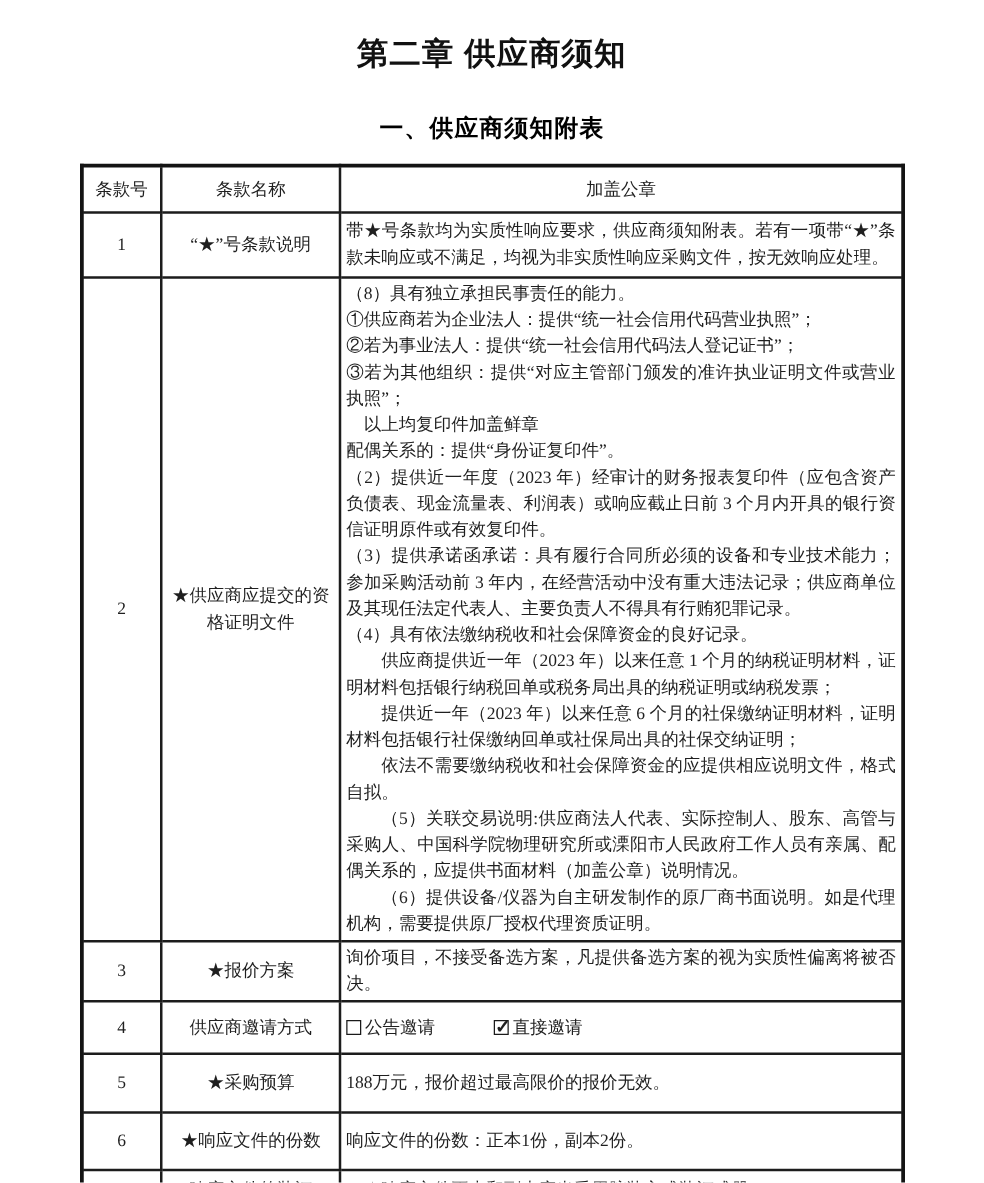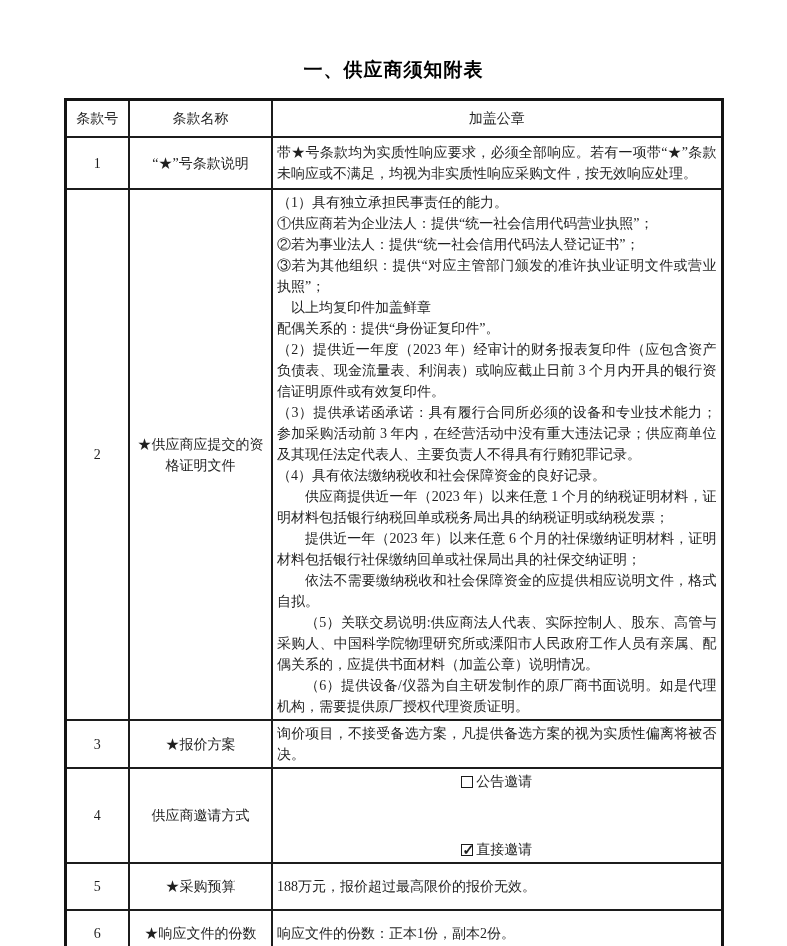--- a/index.html
+++ b/index.html
@@ -76,21 +76,20 @@
   tr.r2 td { height: 38px; }
   tr.r3 td { height: 36px; }
   tr.r4 td { height: 41px; }
   tr.r5 td { height: 40px; }
   tr.r6 td { height: 26px; }
   .options {
     display: flex;
     align-items: center;
     gap: 47px;
     line-height: 21px;
-    flex-direction: column;
   }
   .option {
     display: inline-flex;
     align-items: center;
   }
   .checkbox {
     display: inline-block;
     width: 12px;
     height: 12px;
     border: 1.6px solid #1a1a1a;
@@ -100,48 +99,49 @@
     font-weight: bold;
     text-align: center;
     overflow: visible;
     box-sizing: border-box;
   }
 </style>
 </head>
 <body>
 
 <div class="doc">
+  <h1 class="doc-title">第二章 供应商须知</h1>
   <h2 class="doc-subtitle">一、供应商须知附表</h2>
 
   <table class="clauses">
     <colgroup>
       <col style="width:64px">
       <col style="width:143px">
       <col style="width:450px">
     </colgroup>
     <thead>
       <tr>
         <th>条款号</th>
         <th>条款名称</th>
         <th>加盖公章</th>
       </tr>
     </thead>
     <tbody>
         <tr class="r0">
           <td class="col-no">1</td>
           <td class="col-name">“★”号条款说明</td>
           <td class="col-desc">
-            <div class="para indent-0">带★号条款均为实质性响应要求，必须全部响应。若有一项带“★”条款未响应或不满足，均视为非实质性响应采购文件，按无效响应处理。</div>
+            <div class="para indent-0">带★号条款均为实质性响应要求，供应商须知附表。若有一项带“★”条款未响应或不满足，均视为非实质性响应采购文件，按无效响应处理。</div>
           </td>
         </tr>
         <tr class="r1">
           <td class="col-no">2</td>
           <td class="col-name">★供应商应提交的资格证明文件</td>
           <td class="col-desc">
-            <div class="para indent-0">（1）具有独立承担民事责任的能力。</div>
+            <div class="para indent-0">（8）具有独立承担民事责任的能力。</div>
             <div class="para indent-0">①供应商若为企业法人：提供“统一社会信用代码营业执照”；</div>
             <div class="para indent-0">②若为事业法人：提供“统一社会信用代码法人登记证书”；</div>
             <div class="para indent-0">③若为其他组织：提供“对应主管部门颁发的准许执业证明文件或营业执照”；</div>
             <div class="para indent-1">以上均复印件加盖鲜章</div>
             <div class="para indent-0">配偶关系的：提供“身份证复印件”。</div>
             <div class="para indent-0">（2）提供近一年度（2023 年）经审计的财务报表复印件（应包含资产负债表、现金流量表、利润表）或响应截止日前 3 个月内开具的银行资信证明原件或有效复印件。</div>
             <div class="para indent-0">（3）提供承诺函承诺：具有履行合同所必须的设备和专业技术能力；参加采购活动前 3 年内，在经营活动中没有重大违法记录；供应商单位及其现任法定代表人、主要负责人不得具有行贿犯罪记录。</div>
             <div class="para indent-0">（4）具有依法缴纳税收和社会保障资金的良好记录。</div>
             <div class="para indent-2">供应商提供近一年（2023 年）以来任意 1 个月的纳税证明材料，证明材料包括银行纳税回单或税务局出具的纳税证明或纳税发票；</div>
             <div class="para indent-2">提供近一年（2023 年）以来任意 6 个月的社保缴纳证明材料，证明材料包括银行社保缴纳回单或社保局出具的社保交纳证明；</div>

